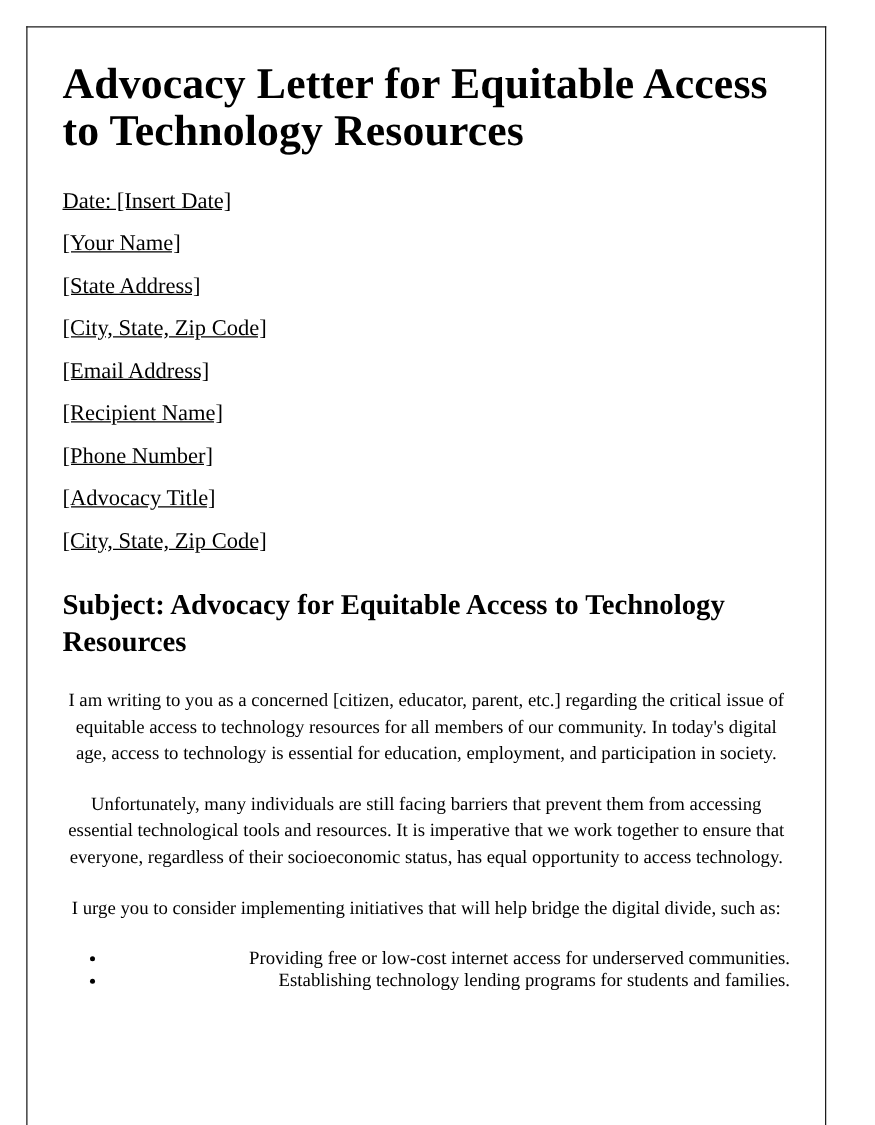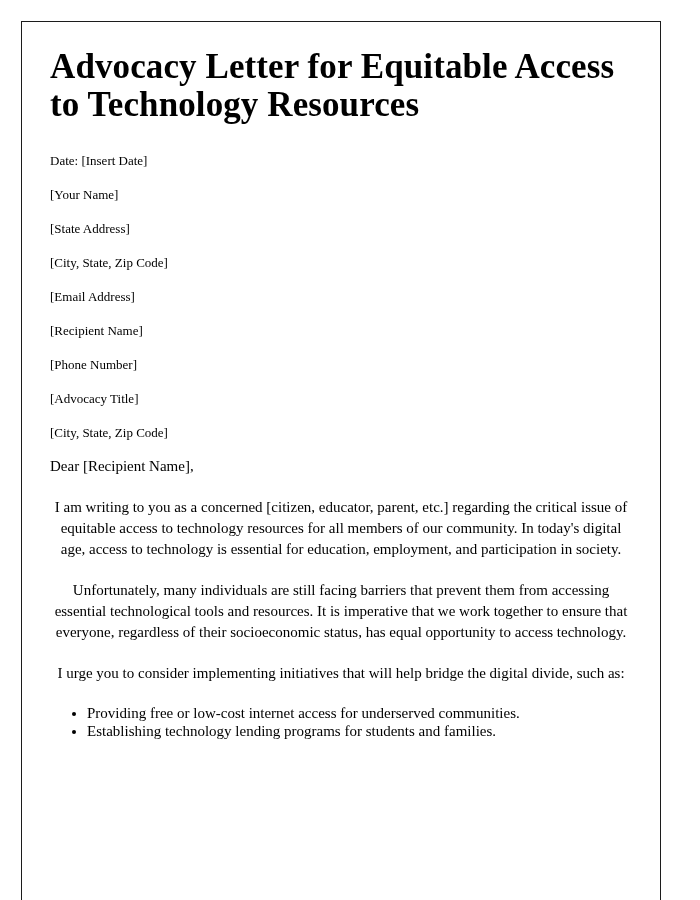--- a/index.html
+++ b/index.html
@@ -42,23 +42,24 @@
   }
 
   .doc-subject {
     font-size: 23px;
     font-weight: bold;
     line-height: 30px;
     margin: 26px 0 22px 0;
   }
 
   .meta-line {
-    font-size: 13px;
+    font-size: 18px;
     line-height: 21px;
     margin: 0 0 13px 0;
+    text-decoration: underline;
   }
 
   .salutation {
     font-size: 15px;
     line-height: 21px;
     margin: 0 0 20px 0;
   }
 
   .body-para {
     font-size: 15px;
@@ -70,20 +71,21 @@
   .bullet-list {
     margin: 0;
     padding-left: 37px;
     font-size: 15px;
     line-height: 18px;
     list-style-type: disc;
   }
   .bullet-list li {
     margin: 0;
     padding: 0;
+    text-align: right;
   }
 </style>
 </head>
 <body>
 
 <div class="page-sheet">
   <div class="page-body">
 
     <h1 class="doc-title">Advocacy Letter for Equitable Access to Technology Resources</h1>
 
@@ -91,22 +93,22 @@
     <p class="meta-line">[Your Name]</p>
     <p class="meta-line">[State Address]</p>
     <p class="meta-line">[City, State, Zip Code]</p>
     <p class="meta-line">[Email Address]</p>
     <p class="meta-line">[Recipient Name]</p>
 
     <p class="meta-line">[Phone Number]</p>
     <p class="meta-line">[Advocacy Title]</p>
     <p class="meta-line">[City, State, Zip Code]</p>
 
+    <h2 class="doc-subject">Subject: Advocacy for Equitable Access to Technology Resources</h2>
 
-    <p class="salutation">Dear [Recipient Name],</p>
 
     <p class="body-para">I am writing to you as a concerned [citizen, educator, parent, etc.] regarding the critical issue of equitable access to technology resources for all members of our community. In today's digital age, access to technology is essential for education, employment, and participation in society.</p>
     <p class="body-para">Unfortunately, many individuals are still facing barriers that prevent them from accessing essential technological tools and resources. It is imperative that we work together to ensure that everyone, regardless of their socioeconomic status, has equal opportunity to access technology.</p>
     <p class="body-para">I urge you to consider implementing initiatives that will help bridge the digital divide, such as:</p>
 
     <ul class="bullet-list">
       <li>Providing free or low-cost internet access for underserved communities.</li>
       <li>Establishing technology lending programs for students and families.</li>
 
     </ul>

